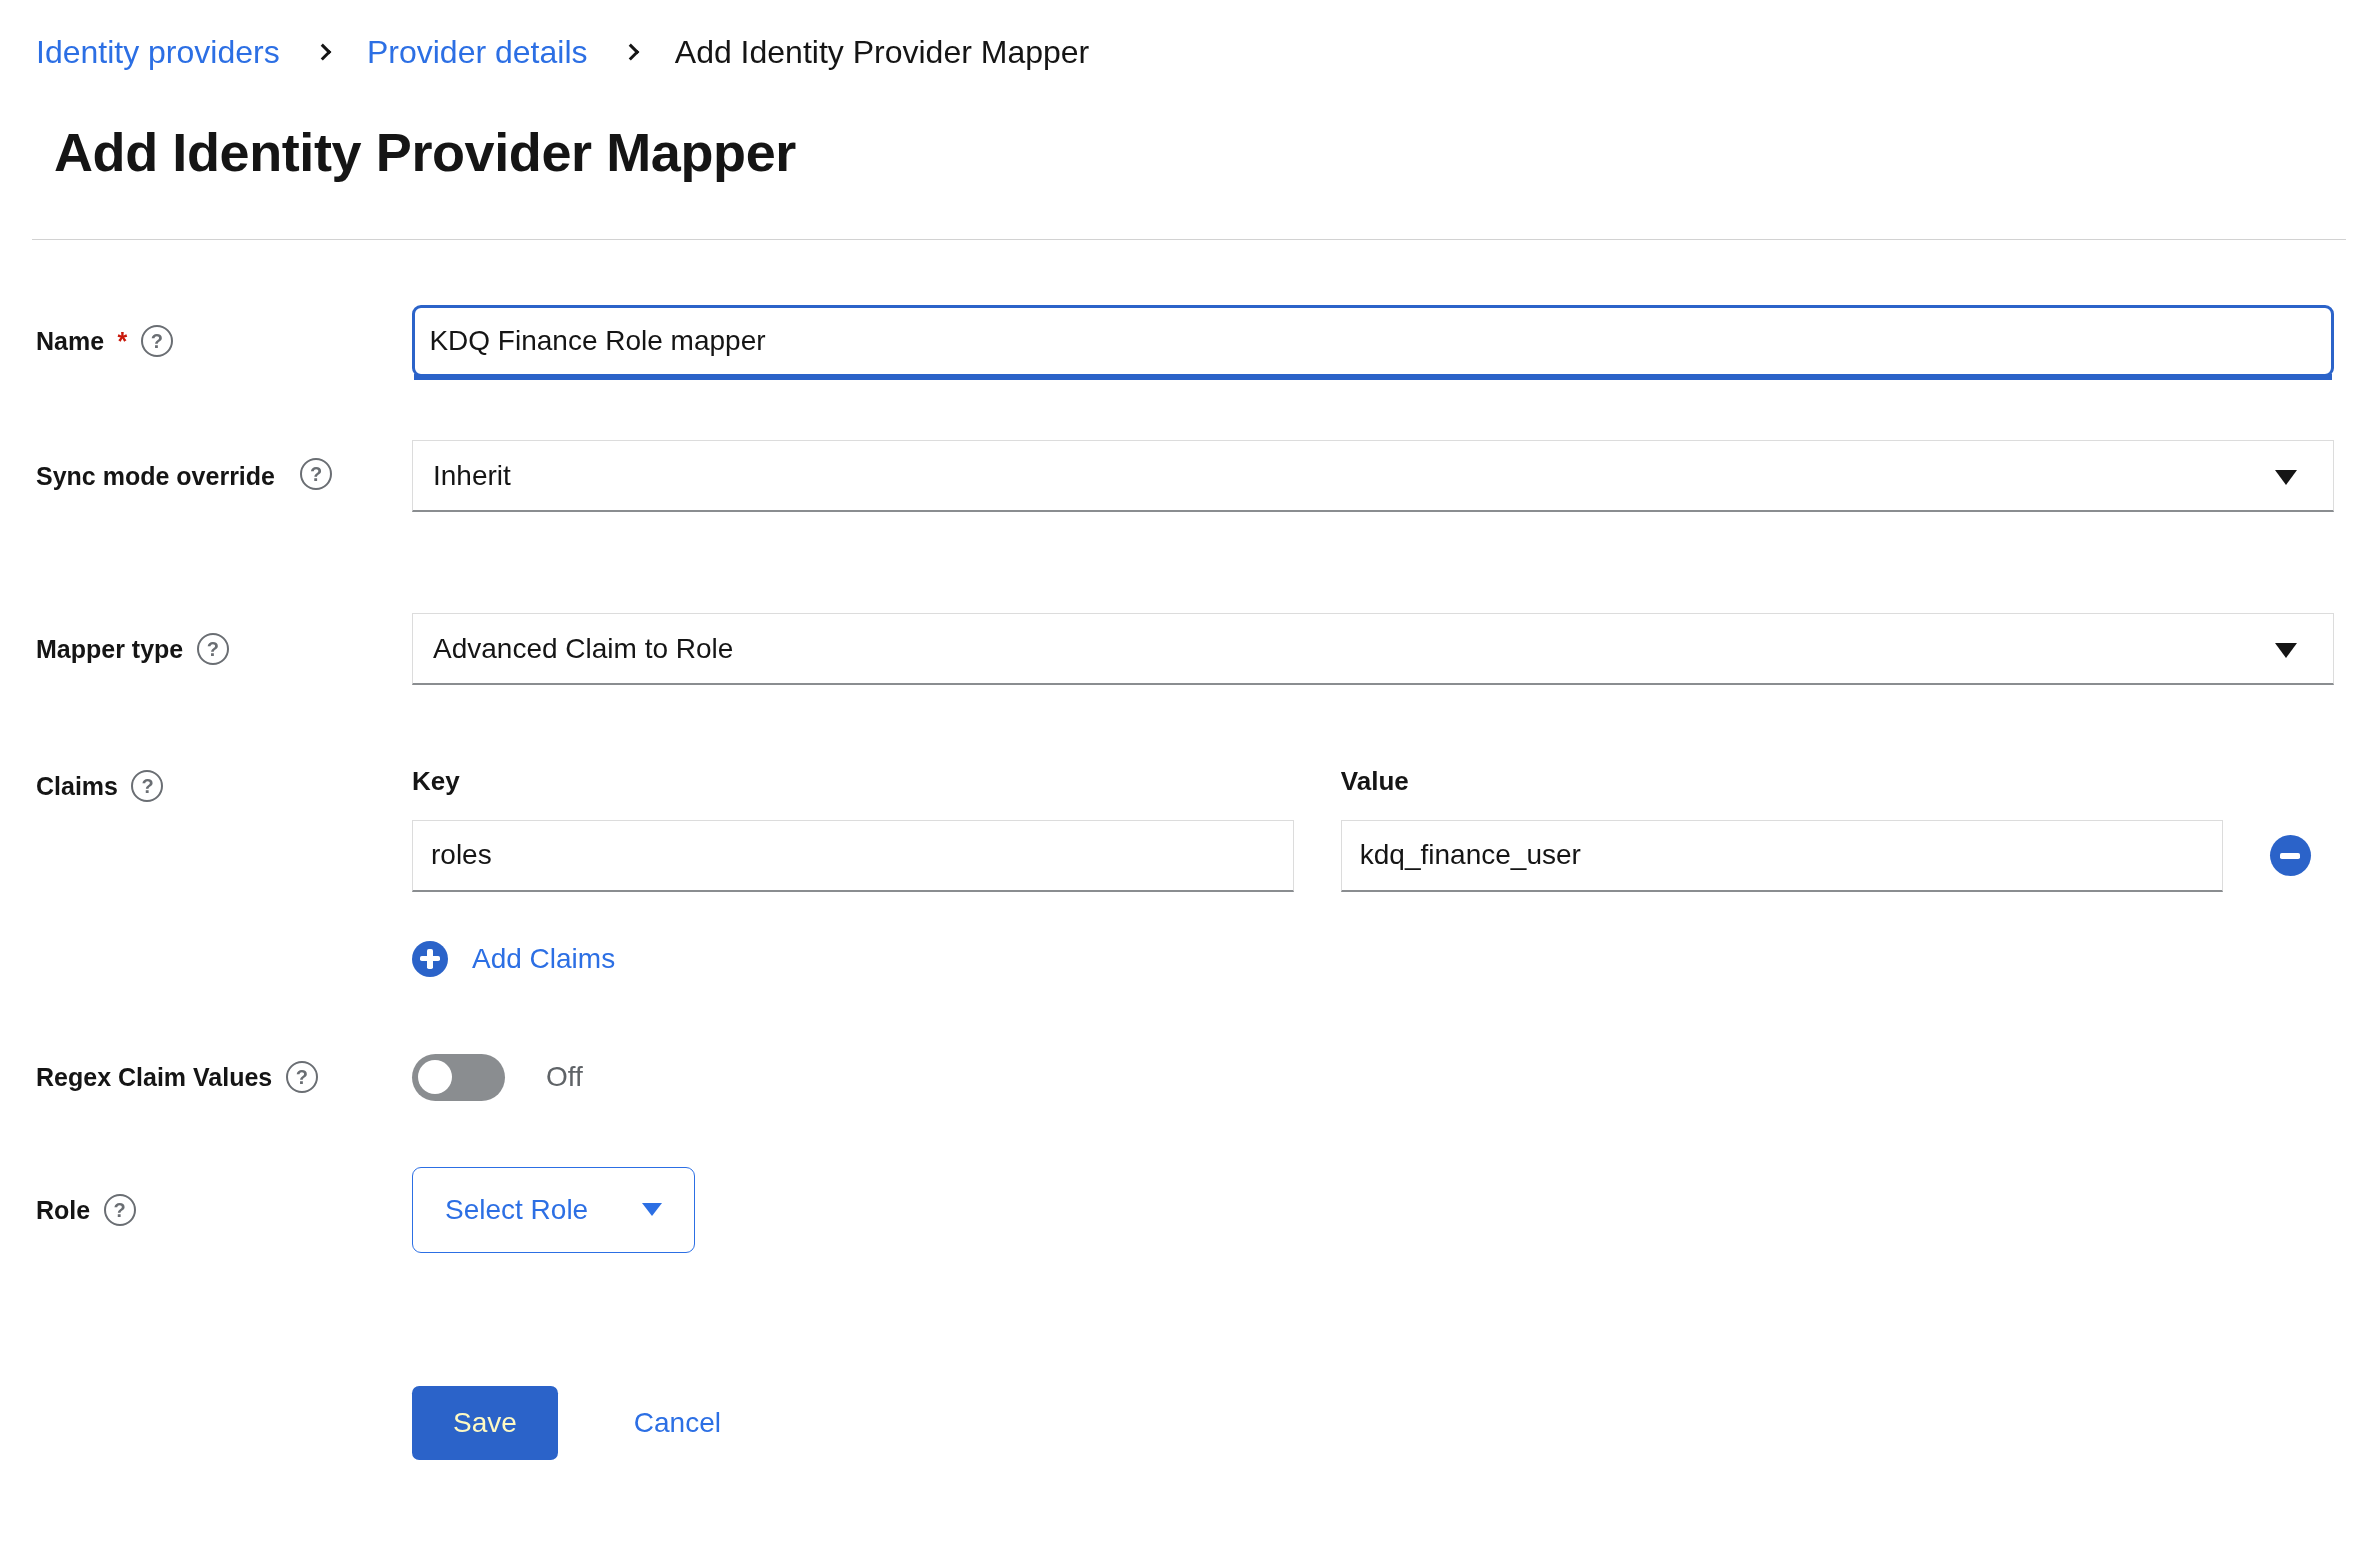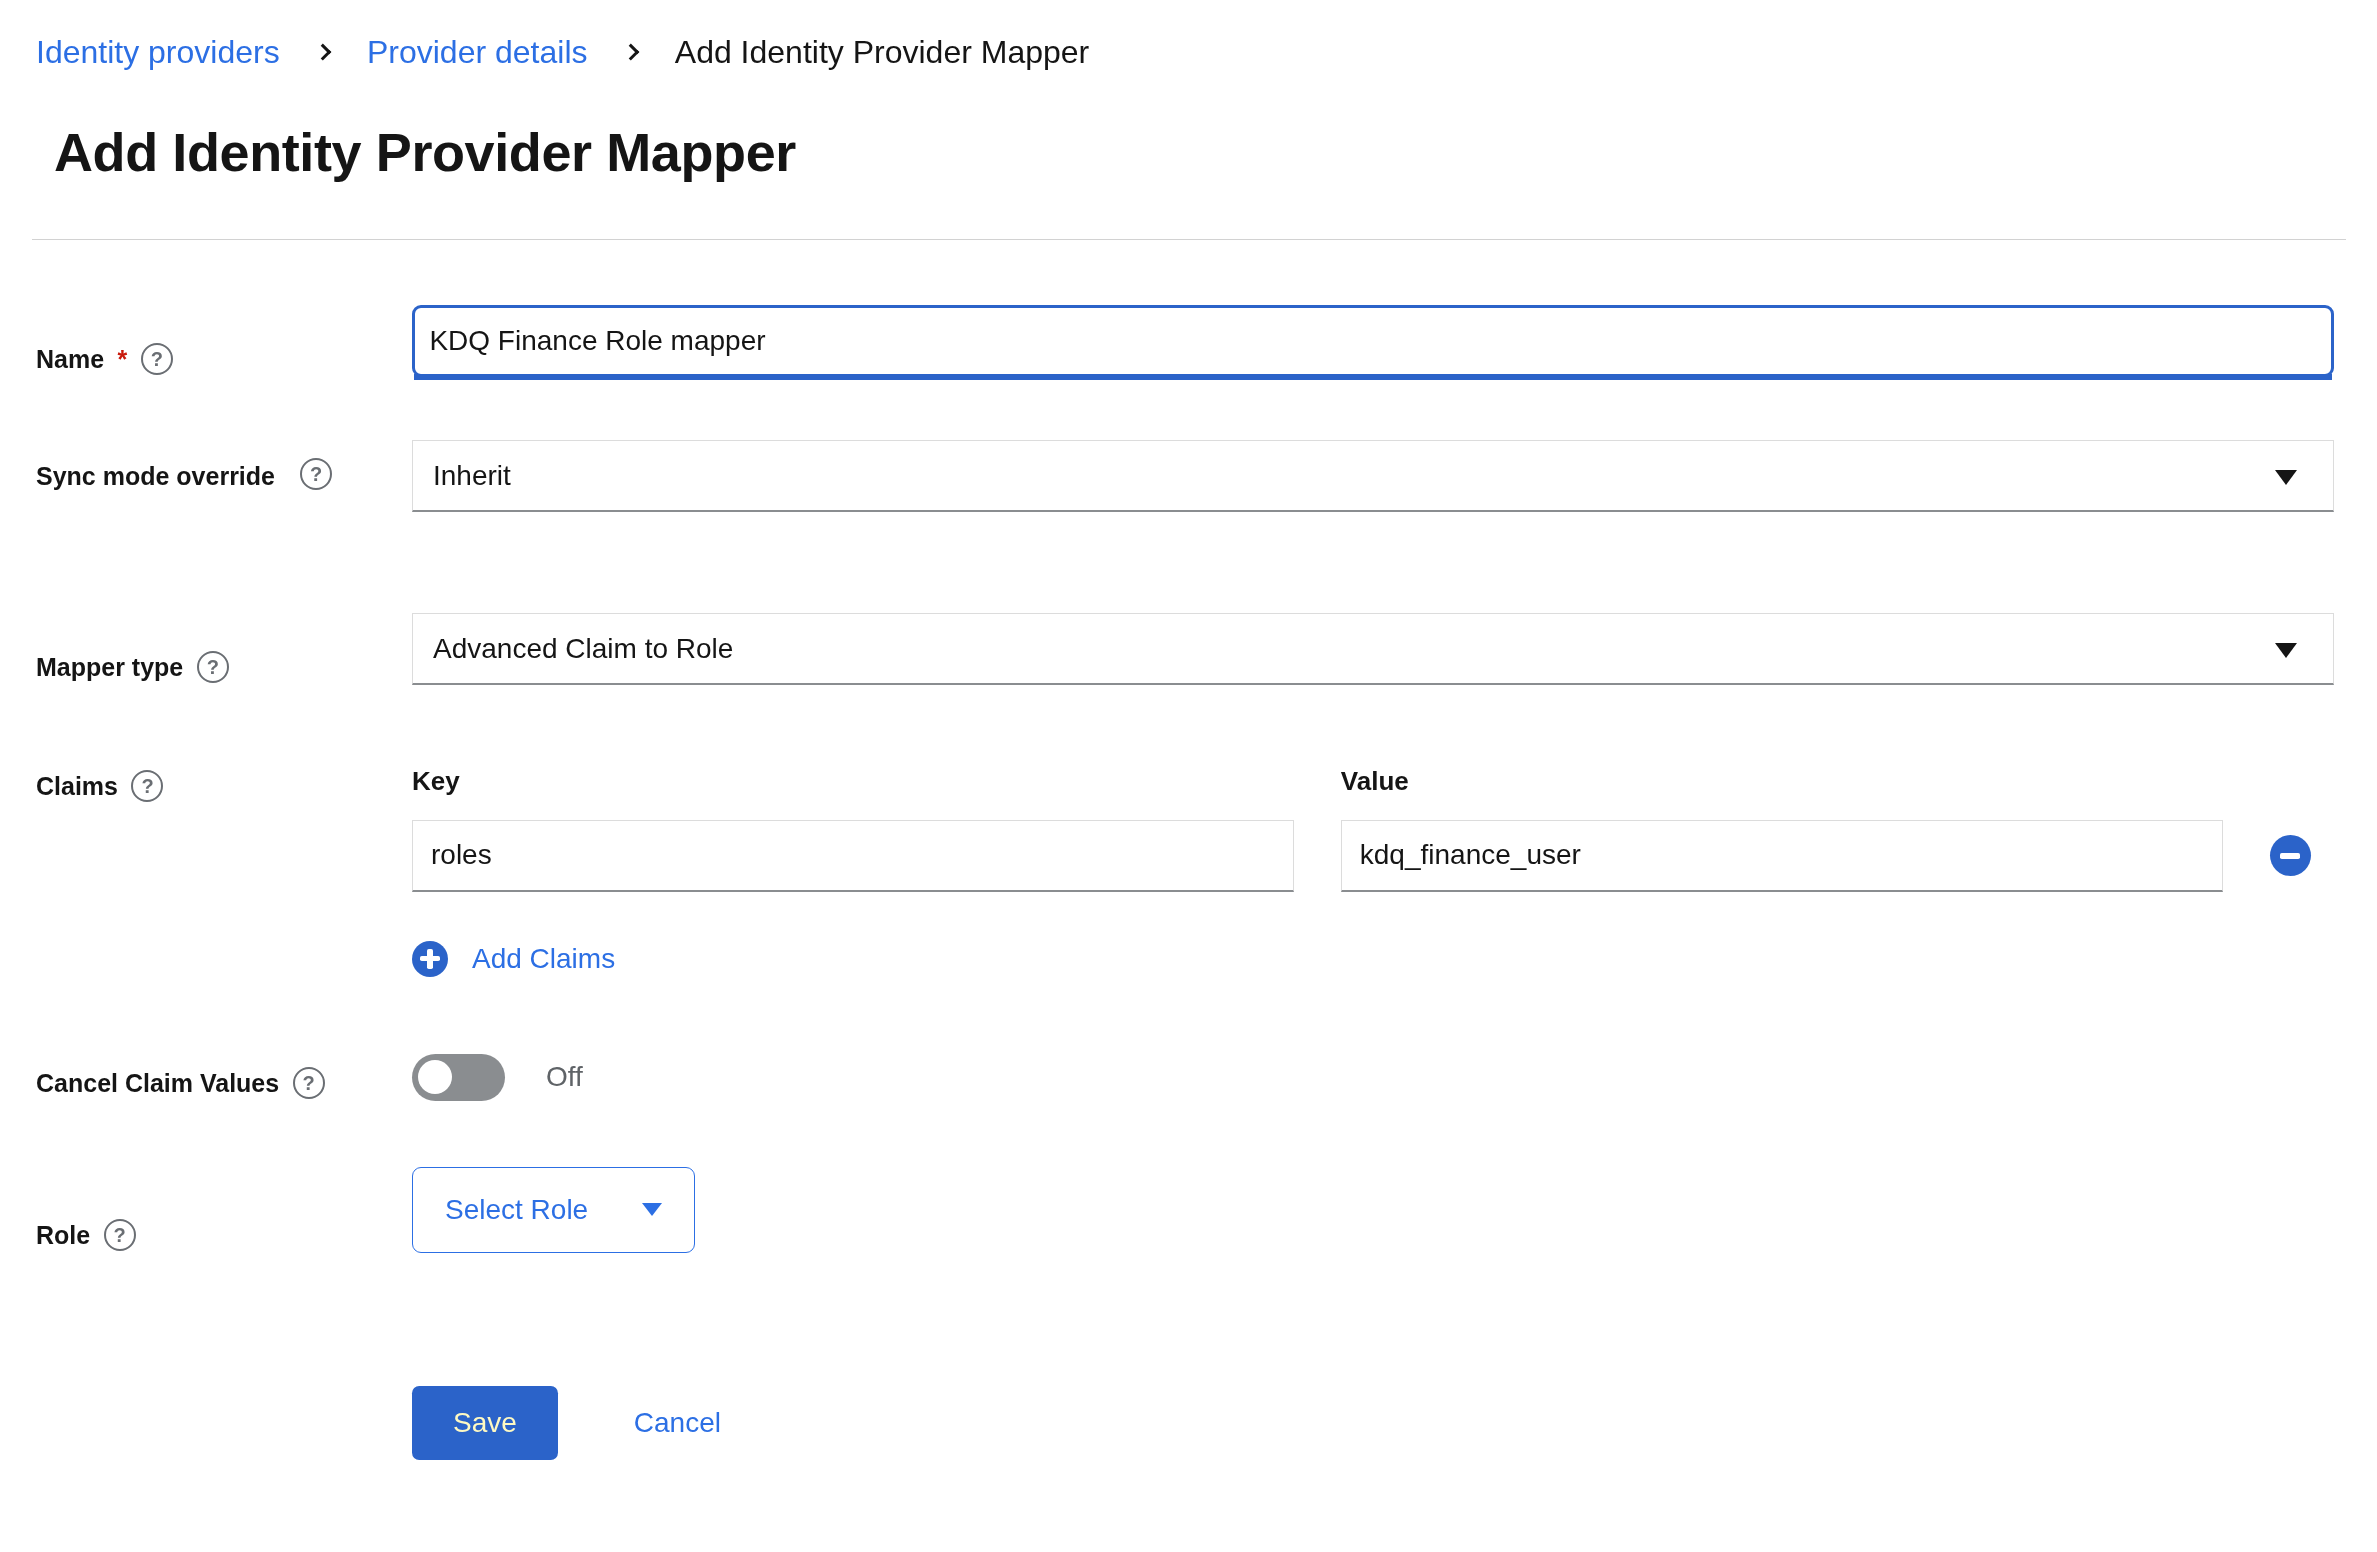--- a/index.html
+++ b/index.html
@@ -23,21 +23,21 @@
   
   .breadcrumb{display:flex;align-items:center;gap:36px;padding:34px 36px 0 36px;font-size:32px;line-height:36px}
   .breadcrumb a{color:var(--link-blue);text-decoration:none;cursor:pointer}
   .bc-current{color:var(--text)}
   .bc-chevron{width:11.7px;height:11.7px;border-top:3.6px solid var(--text);border-right:3.6px solid var(--text);transform:rotate(45deg);margin:0 1.8px;flex:none}
   
   h1{margin:49px 0 0 54px;font-size:54px;line-height:66px;font-weight:600;letter-spacing:-0.4px}
   .divider{border:none;border-top:1.8px solid var(--divider);margin:54px 31px 0 32px}
   
   .form{margin:65px 43px 0 36px}
-  .row{display:flex;align-items:flex-end}
+  .row{display:flex;align-items:center}
   .label-col{flex:0 0 376px;display:flex;align-items:center;gap:13.5px;font-weight:700;font-size:25px;line-height:36px;color:var(--text)}
   .control-col{flex:1;min-width:0}
   .required{color:var(--required-red);font-weight:700;font-size:25px}
   .help{width:32px;height:32px;border:2.7px solid var(--muted-gray);border-radius:50%;display:inline-flex;align-items:center;justify-content:center;font-size:20px;font-weight:700;color:var(--muted-gray);flex:none;cursor:pointer;background:#fff}
   
   .input-plain{width:100%;height:72px;border:0.9px solid var(--border-light);border-bottom:2.7px solid var(--border-strong);background:#fff;padding:0 18px;font-size:28px;color:var(--text);font-family:inherit;border-radius:0;outline:none}
   .focus-wrap{position:relative;width:100%}
   .input-focused{width:100%;height:72px;border:3.6px solid var(--primary-blue);border-radius:9px;background:#fff;padding:0 14.4px;font-size:28px;color:var(--text);font-family:inherit;outline:none;display:block}
   .focus-underline{position:absolute;left:1.8px;right:1.8px;bottom:-2.7px;height:5.4px;background:var(--primary-blue)}
   
@@ -152,21 +152,21 @@
           <button class="add-claims">
             <span class="plus-circle"></span>
             <span>Add Claims</span>
           </button>
         </div>
       </div>
     </div>
 
     <div class="row row-regex">
       <div class="label-col">
-        <span>Cancel Claim Values</span>
+        <span>Regex Claim Values</span>
         <span class="help">?</span>
       </div>
       <div class="control-col regex-control">
         <button class="toggle">
           <span class="toggle-knob"></span>
         </button>
         <span class="toggle-state">Off</span>
       </div>
     </div>
 

